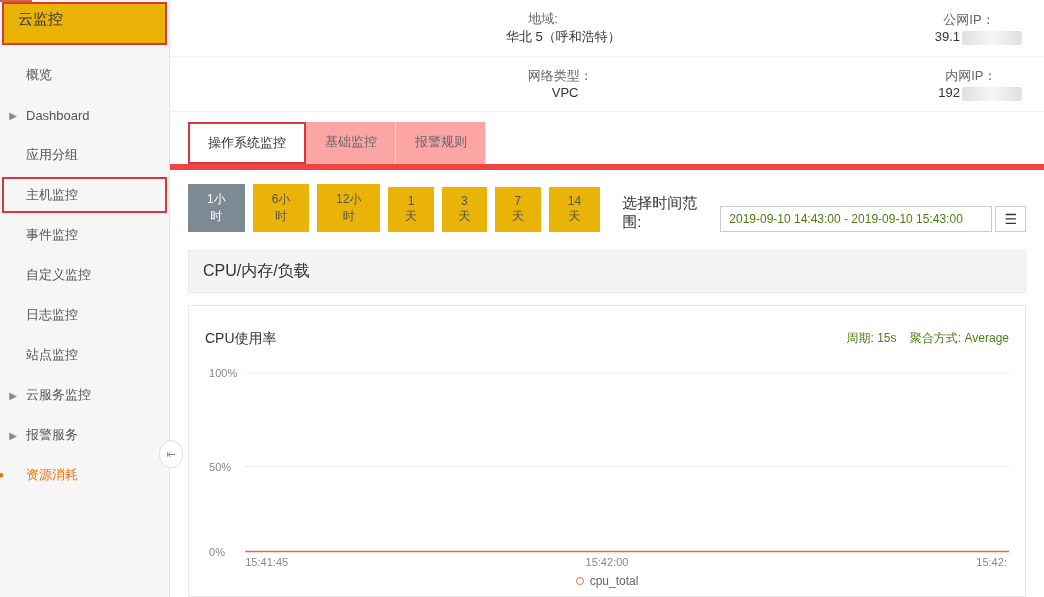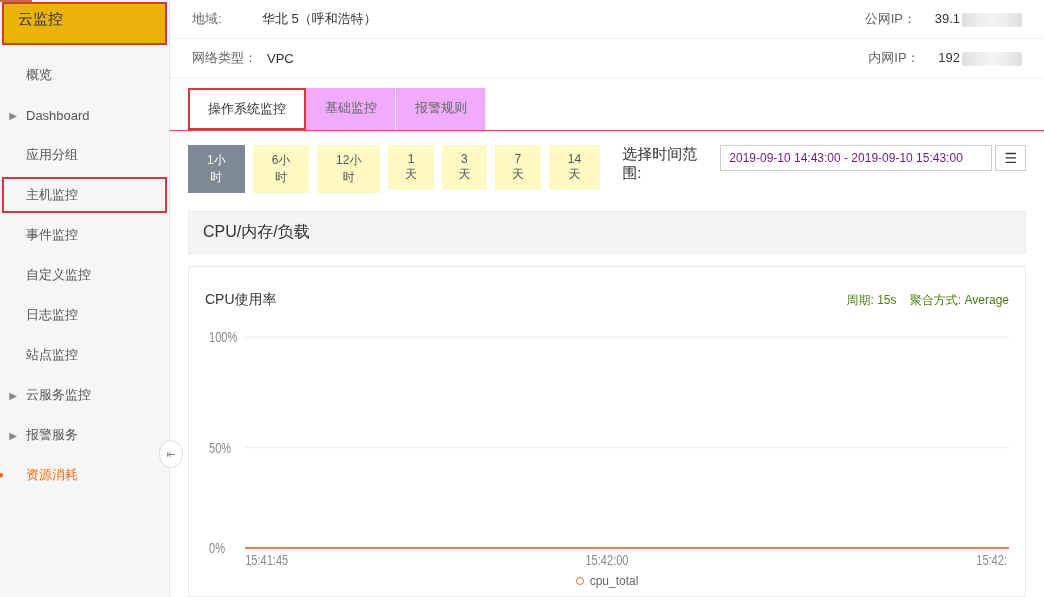--- a/index.html
+++ b/index.html
@@ -99,87 +99,87 @@
     flex-direction: column;
   }
   .info-rows { border-bottom: 1px solid #eee; background:#fff; }
   .info-row {
     display: flex;
     align-items: center;
     padding: 10px 22px;
     border-bottom: 1px solid #f2f2f2;
   }
   .info-row:last-child { border-bottom: none; }
-  .info-pair { display: flex; align-items: center; }
+  .info-pair { display: flex; align-items: center; flex-direction: column; }
   .info-pair.left { flex: 1; }
   .info-pair .lbl { color: #666; margin-right: 10px; min-width: 60px; }
   .info-pair .val { color: #333; }
   .blur-box {
     display: inline-block;
     width: 60px; height: 14px;
     background: linear-gradient(90deg,#e0e0e0,#f5f5f5,#e0e0e0);
     border-radius: 2px;
     vertical-align: middle;
     margin-left: 2px;
   }
 
   
   .tabs {
     display: flex;
-    border-bottom: 1px solid #ef4444;
+    border-bottom: 6px solid #ef4444;
     padding: 0 18px;
     margin-top: 10px;
   }
   .tab {
     padding: 10px 18px;
     color: #666;
     cursor: pointer;
     border: 1px solid transparent;
     border-bottom: none;
-    background: #f0abfc;
+    background: #fca5a5;
     font-size: 13px;
   }
   .tab.active {
     border: 2px solid #d9363e;
     color: #333;
     background: #fff;
     outline-offset: 0;
   }
   .tab.plain {
     border-right: 1px solid #eaeaea;
   }
 
   
   .controls {
     display: flex;
-    align-items: flex-start;
+    align-items: flex-end;
     padding: 14px 18px 8px 18px;
     gap: 4px;
   }
   .range-btn {
-    background: #fef9c3;
+    background: #eab308;
     color: #555;
     border: none;
     padding: 7px 14px;
     font-size: 12px;
     cursor: pointer;
     margin-right: 4px;
   }
   .range-btn.active {
     background: #7d8994;
     color: #fff;
   }
   .picker-label { margin-left: 14px; color: #333; font-size: 15px; }
   .picker-input {
     margin-left: 6px;
     border: 1px solid #ccc;
     padding: 5px 8px;
     font-size: 12px;
     width: 290px;
-    color: #701a75;
+    color: #4d7c0f;
     background: #fff;
   }
   .picker-icon {
     border: 1px solid #ccc;
     padding: 4px 8px;
     background: #fff;
     cursor: pointer;
     margin-left: -1px;
     font-size: 14px;
     line-height: 16px;

